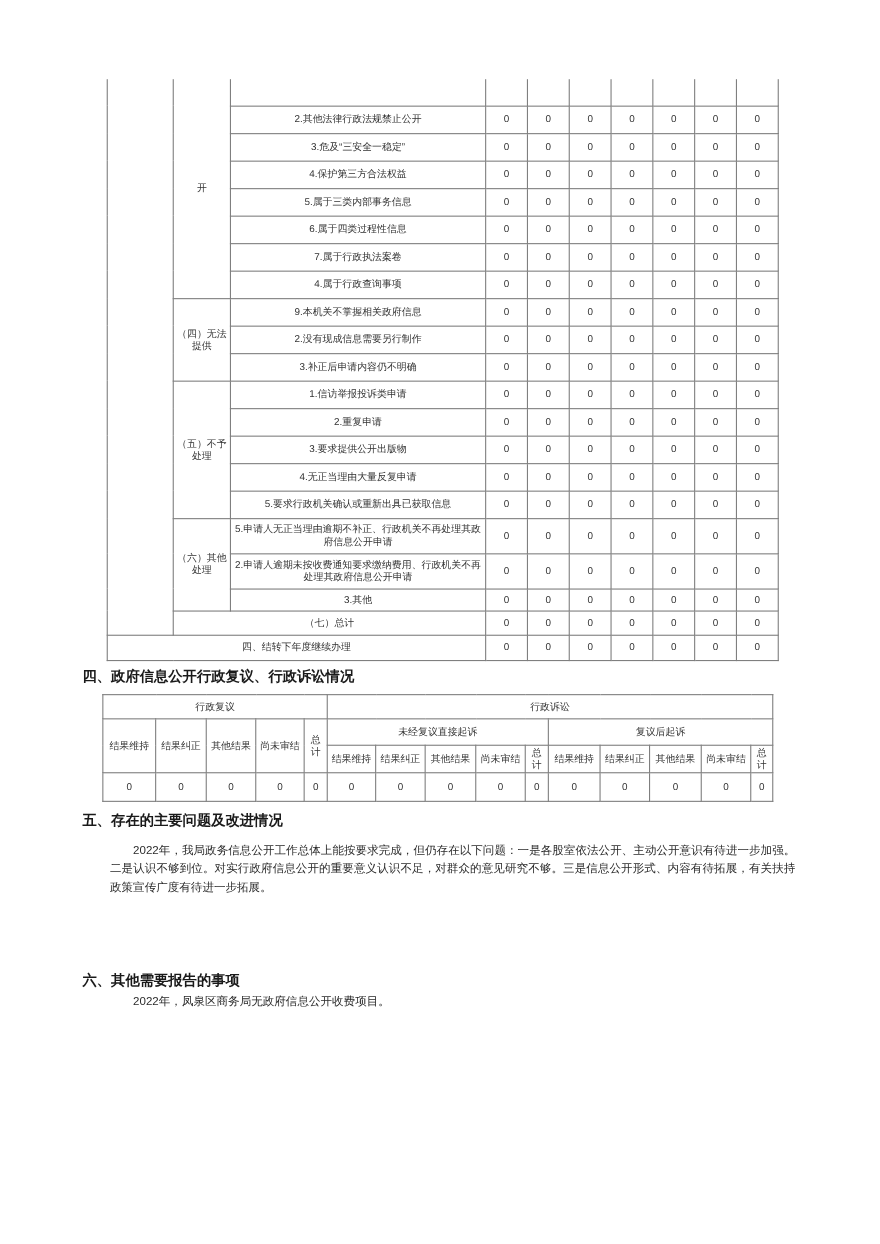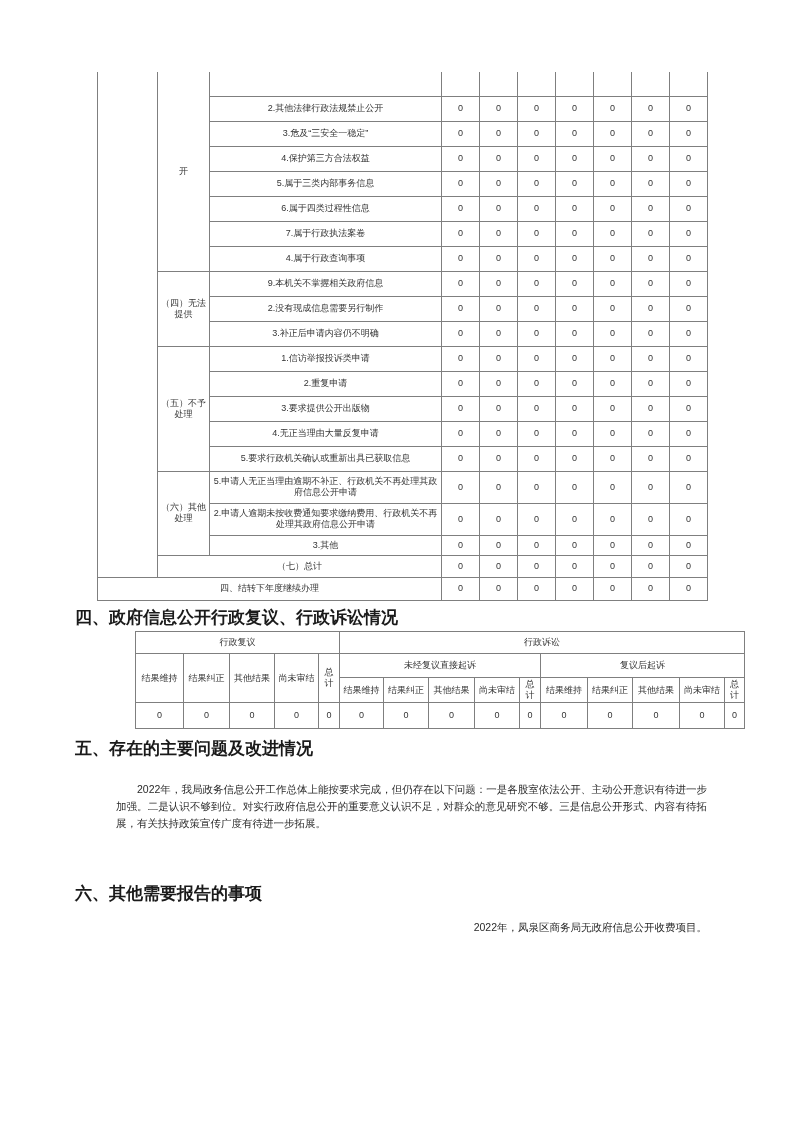--- a/index.html
+++ b/index.html
@@ -3,30 +3,30 @@
 <meta charset="utf-8">
 <style>
   html,body{margin:0;padding:0;background:#ffffff;}
   .page{position:relative;width:800px;height:1131px;background:#ffffff;overflow:hidden;
         font-family:"Liberation Sans", sans-serif;color:#2b2b2b;}
   table.t{border-collapse:collapse;table-layout:fixed;}
   table.t td{border:1px solid #7f7f7f;font-size:9px;line-height:11px;text-align:center;
              vertical-align:middle;padding:1px 2px;color:#333;word-break:break-all;}
   .bt0{border-top:none !important;}
   .t1{position:absolute;left:97px;top:72px;}
-  .t2{position:absolute;left:93px;top:631px;margin-left:42px;}
+  .t2{position:absolute;left:93px;top:631px;}
   tr.h20{height:20px;} tr.h22{height:22px;} tr.h23{height:23px;} tr.h24{height:24px;}
   tr.h25{height:25px;} tr.h26{height:26px;} tr.h32{height:32px;}
-  .sh{position:absolute;left:75px;font-size:17px;font-weight:bold;color:#1a1a1a;white-space:nowrap;}
+  .sh{position:absolute;left:75px;font-size:13px;font-weight:bold;color:#1a1a1a;white-space:nowrap;}
   .h4{top:606px;} .h5{top:737px;} .h6{top:882px;text-align:center;}
   .tb{position:absolute;left:100px;width:623px;font-size:10.5px;line-height:17px;
       color:#2a2a2a;text-align:justify;}
-  .tb p{margin:16px;text-indent:2em;}
+  .tb p{margin:0;text-indent:2em;}
   #sec5-text{top:765px;}
-  #sec6-text{top:903px;text-align:right;}
+  #sec6-text{top:903px;text-align:left;}
 </style>
 </head>
 <body>
 
 <div class="page">
 
   <table class="t t1">
     <colgroup>
       <col style="width:60px">
         <col style="width:52px">

